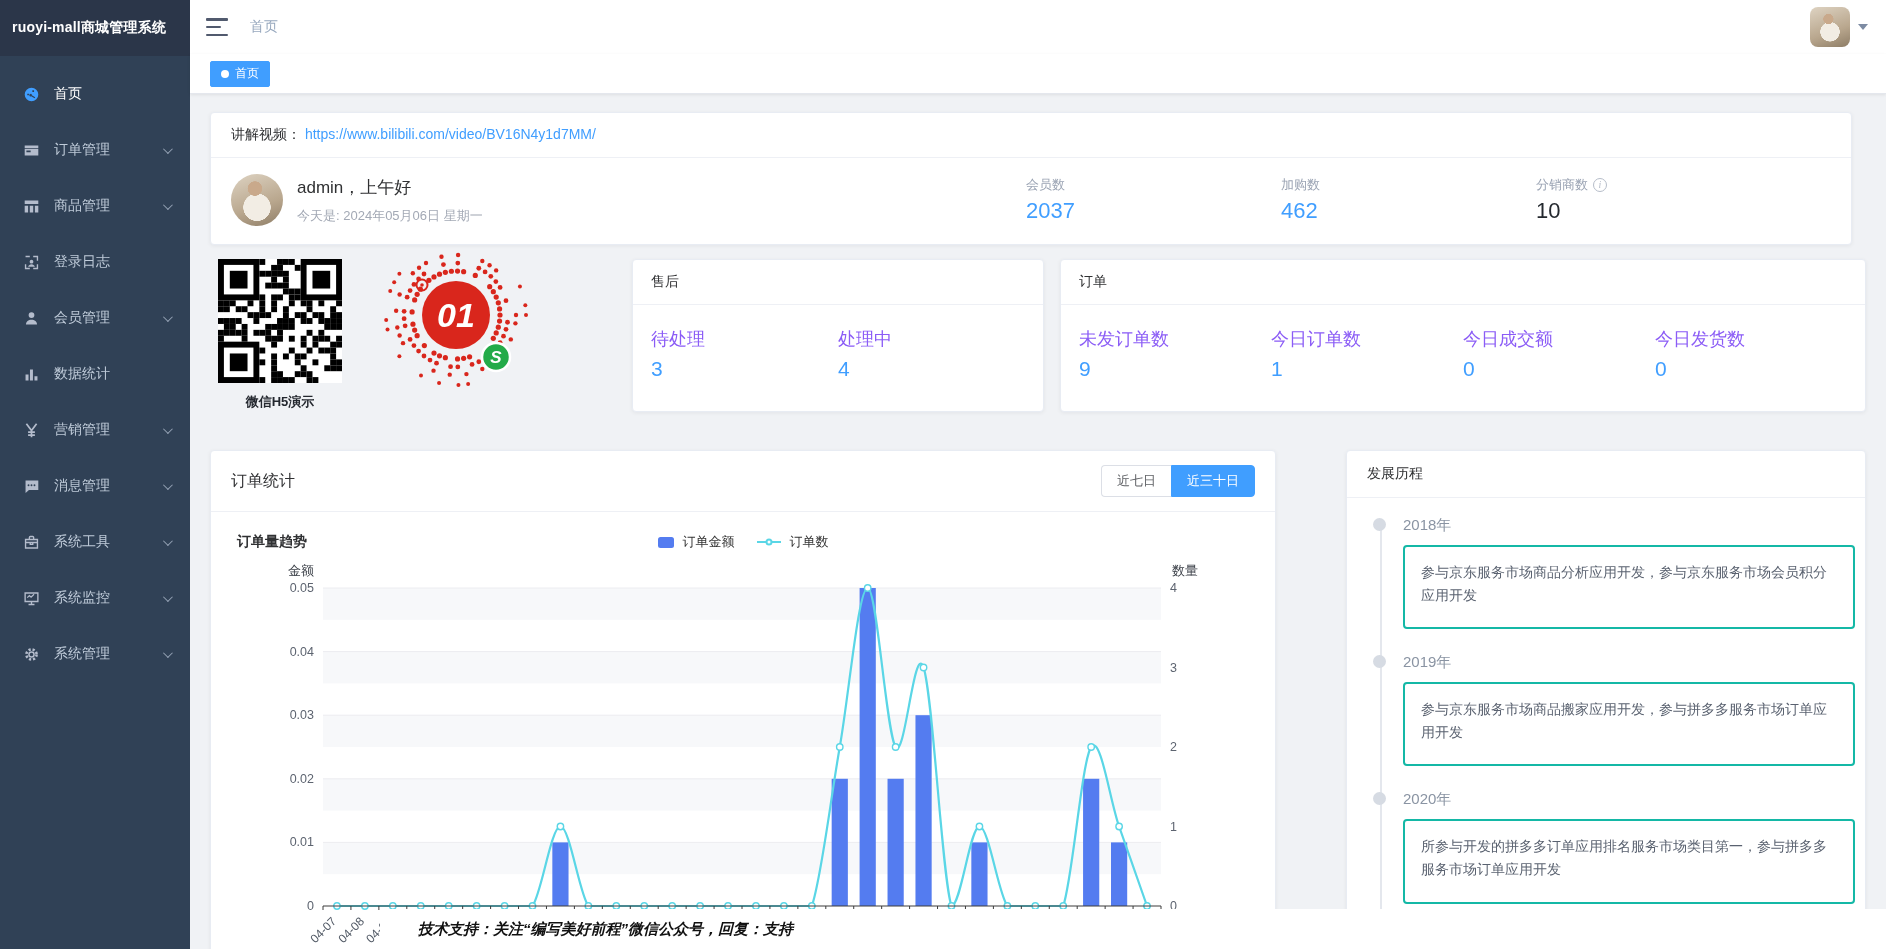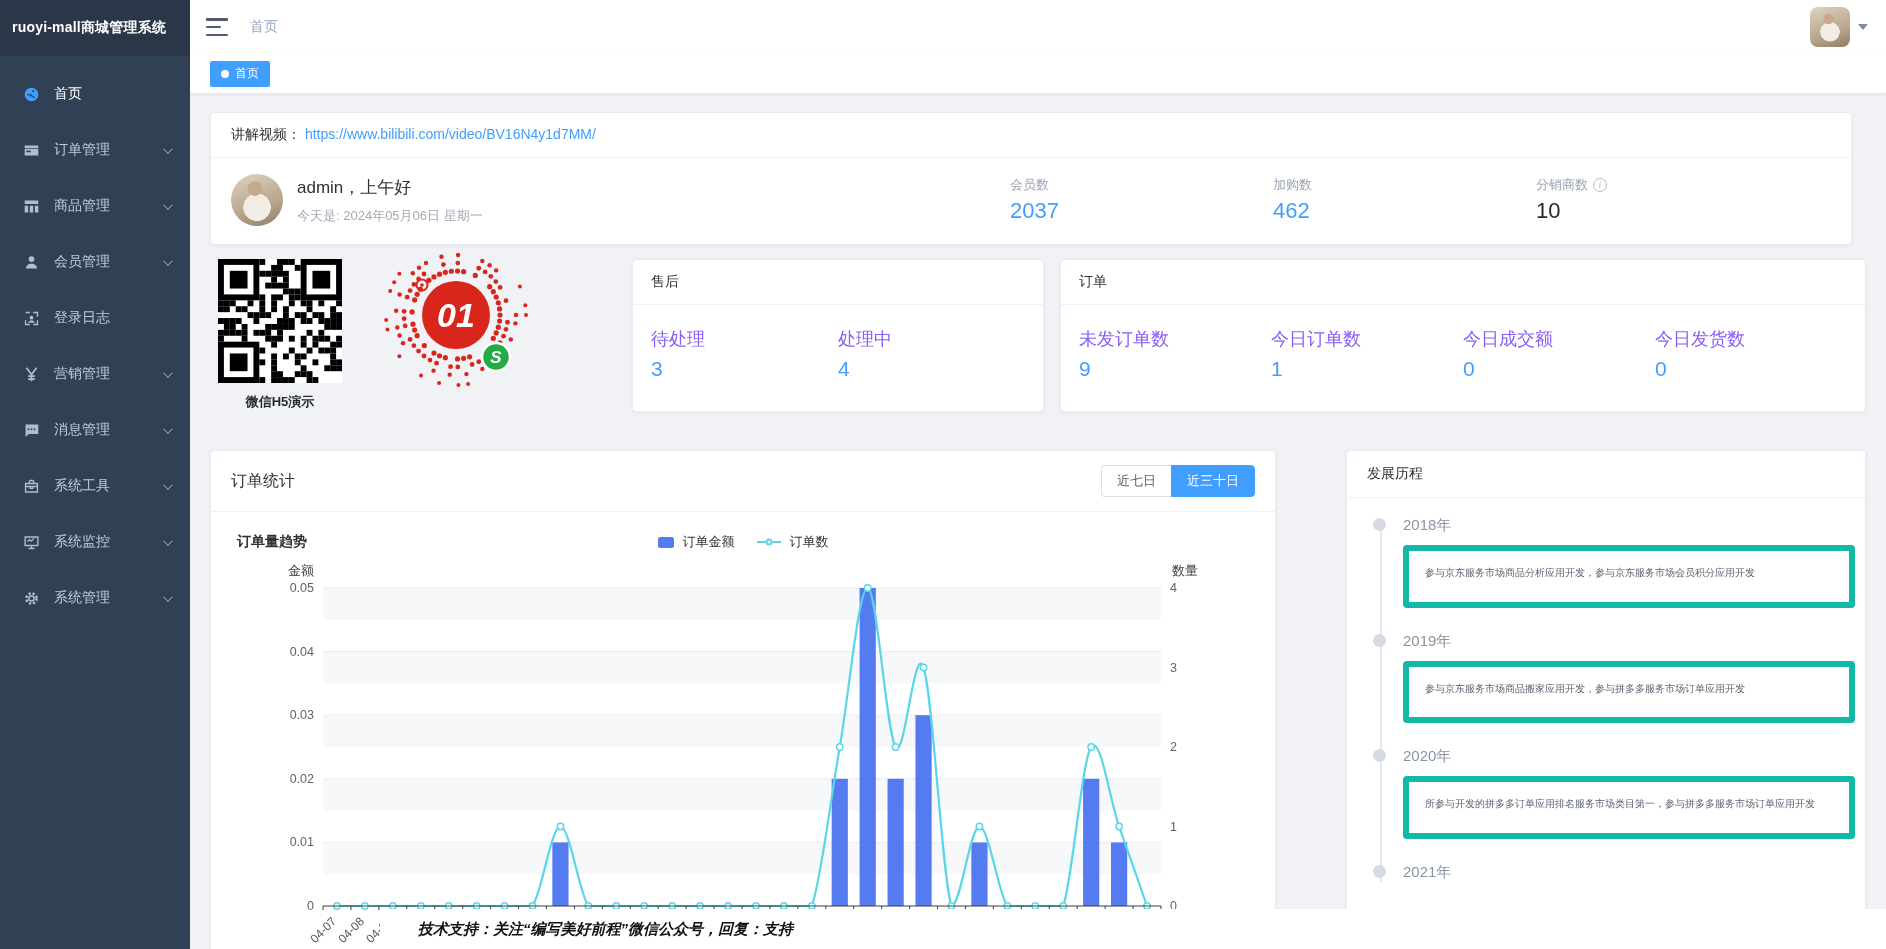--- a/index.html
+++ b/index.html
@@ -44,21 +44,21 @@
   .video-row { padding:13px 20px; font-size:14px; color:#303133; border-bottom:1px solid #eef0f5; }
   .video-row a { color:#409eff; text-decoration:none; }
   .greet-row { display:flex; align-items:center; padding:16px 60px 18px 20px; }
   .avatar-lg { width:52px; height:52px; border-radius:50%; flex:none; background:
      radial-gradient(circle at 46% 28%, #c9a98b 0 15%, transparent 16%),
      radial-gradient(circle at 50% 64%, #f2ede4 0 32%, transparent 33%),
      linear-gradient(160deg,#ded3c2,#b9a78e 60%,#8e7d66); }
   .greet-texts { margin-left:14px; }
   .greet-title { font-size:17px; color:#303133; }
   .greet-date { font-size:13px; color:#a3a9b5; margin-top:8px; }
-  .stat-cols { margin-left:auto; display:flex; gap:8px; }
+  .stat-cols { margin-left:auto; display:flex; gap:0; }
   .stat-col { width:255px; }
   .stat-label { font-size:13px; color:#9aa3b3; display:flex; align-items:center; gap:5px; }
   .stat-value { font-size:22px; color:#409eff; margin-top:4px; }
   .stat-value.dark { color:#24292f; }
   .info-i { width:14px; height:14px; border:1px solid #b6bdc9; border-radius:50%; color:#b6bdc9; font-size:10px; line-height:12px; text-align:center; font-style:italic; font-family:"Liberation Serif",serif; }
 
   
   .row2 { display:flex; margin-top:14px; align-items:flex-start; }
   .qr-zone { width:400px; flex:none; display:flex; align-items:flex-start; }
   .qr1-wrap { margin-left:8px; text-align:center; }
@@ -93,21 +93,21 @@
   .legend-line i { position:absolute; left:50%; top:50%; transform:translate(-50%,-50%); width:7px; height:7px; border-radius:50%; background:#fff; border:2px solid; display:block; }
 
   
   .timeline-card { width:520px; height:600px; overflow:hidden; }
   .tl-head { padding:14px 20px; font-size:14px; color:#303133; border-bottom:1px solid #eef0f5; }
   .tl-body { padding:18px 24px 0 22px; position:relative; }
   .tl-rail { position:absolute; left:33px; top:24px; bottom:0; width:2px; background:#e4e7ed; }
   .tl-item { position:relative; padding-left:34px; margin-bottom:24px; }
   .tl-dot { position:absolute; left:4px; top:2px; width:13px; height:13px; border-radius:50%; background:#d6dbe3; }
   .tl-year { font-size:15px; color:#8a94a3; }
-  .tl-box { margin-top:10px; border:6px solid #14b8a6; border-radius:4px; padding:14px 16px 20px 16px; font-size:10px; color:#5a6270; line-height:1.65; width:452px; background:#fff; }
+  .tl-box { margin-top:10px; border:2px solid #14b8a6; border-radius:4px; padding:14px 16px 20px 16px; font-size:14px; color:#5a6270; line-height:1.65; width:452px; background:#fff; }
 
   
   .footer { position:absolute; left:190px; right:0; bottom:0; height:40px; background:#fff; display:flex; align-items:center; padding-left:38px; font-size:15px; font-weight:bold; color:#111; z-index:30;font-style:italic; }
 
   svg text { font-family:"Liberation Sans","DejaVu Sans",sans-serif; }
 </style>
 </head>
 <body>
 
 <div class="app">
@@ -141,39 +141,47 @@
               <path fill="currentColor" d="M2 3h16v4H2zm0 6h4v8H2zm6 0h4v8H8zm6 0h4v8h-4z"></path>
             </svg>
         </span>
         <span class="mi-label">商品管理</span>
         <span class="arrow-down"></span>
       </div>
 
       <div class="menu-item">
         <span class="mi-icon">
           <svg width="17" height="17" viewBox="0 0 20 20">
-              <circle cx="10" cy="6" r="3.4" fill="currentColor"></circle>
-              <path fill="currentColor" d="M3.5 17c0-3.6 2.9-5.6 6.5-5.6s6.5 2 6.5 5.6z"></path>
-            </svg>
-        </span>
-        <span class="mi-label">会员管理</span>
-        <span class="arrow-down"></span>
-      </div>
-
-      <div class="menu-item">
-        <span class="mi-icon">
-          <svg width="17" height="17" viewBox="0 0 20 20">
               <path fill="none" stroke="currentColor" stroke-width="1.6" d="M3 3h5M12 3h5v5M17 12v5h-5M8 17H3v-5"></path>
               <circle cx="10" cy="9" r="2.2" fill="currentColor"></circle>
               <path fill="currentColor" d="M6 15c.6-2 2.2-3 4-3s3.4 1 4 3z"></path>
             </svg>
         </span>
         <span class="mi-label">登录日志</span>
       </div>
 
+      <div class="menu-item">
+        <span class="mi-icon">
+          <svg width="17" height="17" viewBox="0 0 20 20">
+              <circle cx="10" cy="6" r="3.4" fill="currentColor"></circle>
+              <path fill="currentColor" d="M3.5 17c0-3.6 2.9-5.6 6.5-5.6s6.5 2 6.5 5.6z"></path>
+            </svg>
+        </span>
+        <span class="mi-label">会员管理</span>
+        <span class="arrow-down"></span>
+      </div>
+
+      <div class="menu-item">
+        <span class="mi-icon">
+          <svg width="17" height="17" viewBox="0 0 20 20">
+              <path fill="currentColor" d="M3 10h3.5v7H3zm5.2-6h3.5v13H8.2zm5.3 8H17v5h-3.5z"></path>
+            </svg>
+        </span>
+        <span class="mi-label">数据统计</span>
+      </div>
 
       <div class="menu-item">
         <span class="mi-icon">
           <svg width="17" height="17" viewBox="0 0 20 20">
               <path fill="none" stroke="currentColor" stroke-width="2" d="M4 2l6 8 6-8M10 10v8M6 12h8M6 15.5h8"></path>
             </svg>
         </span>
         <span class="mi-label">营销管理</span>
         <span class="arrow-down"></span>
       </div>

